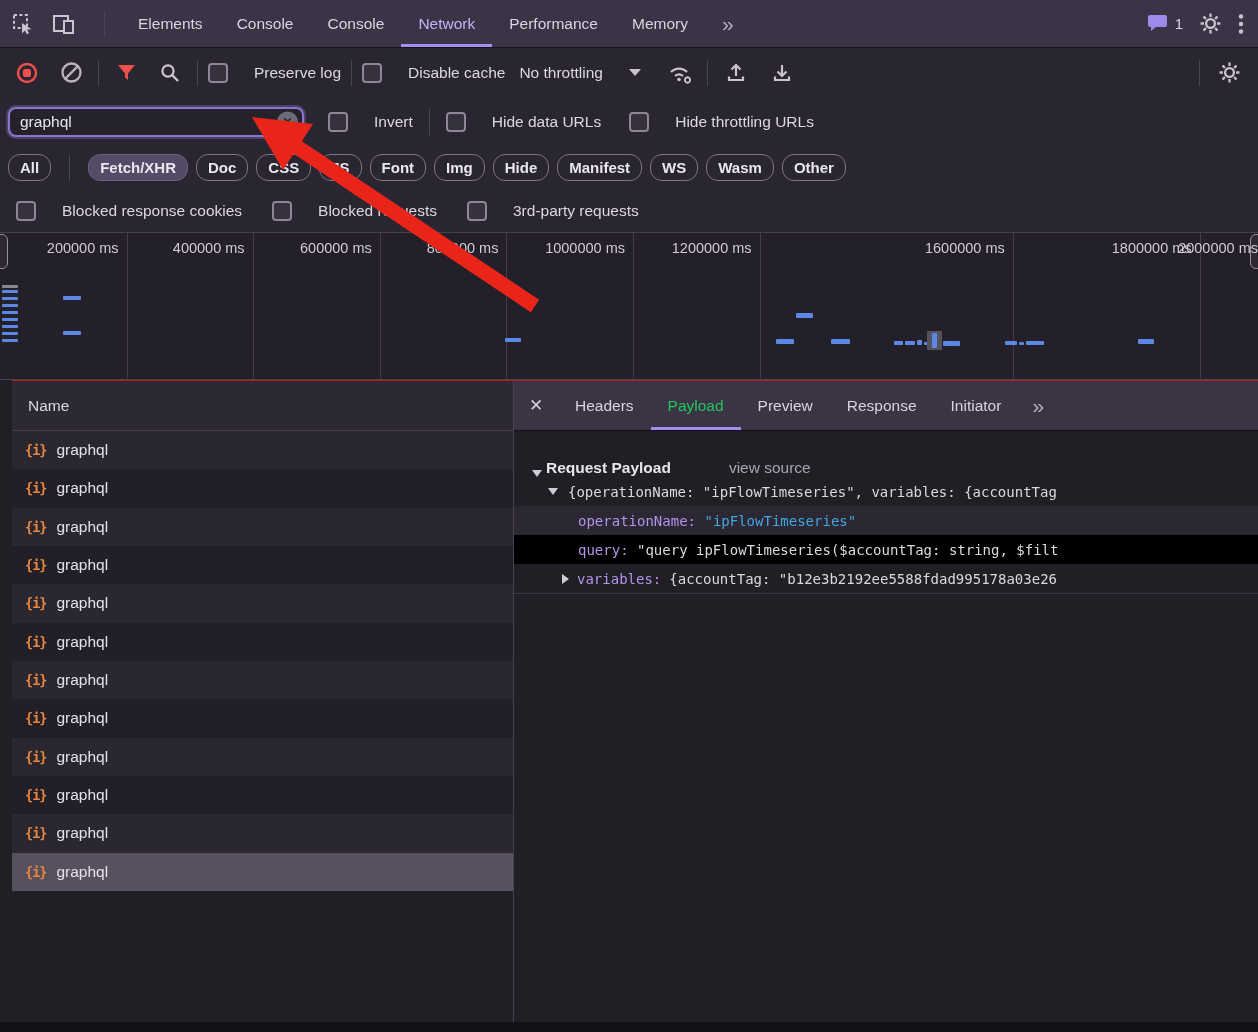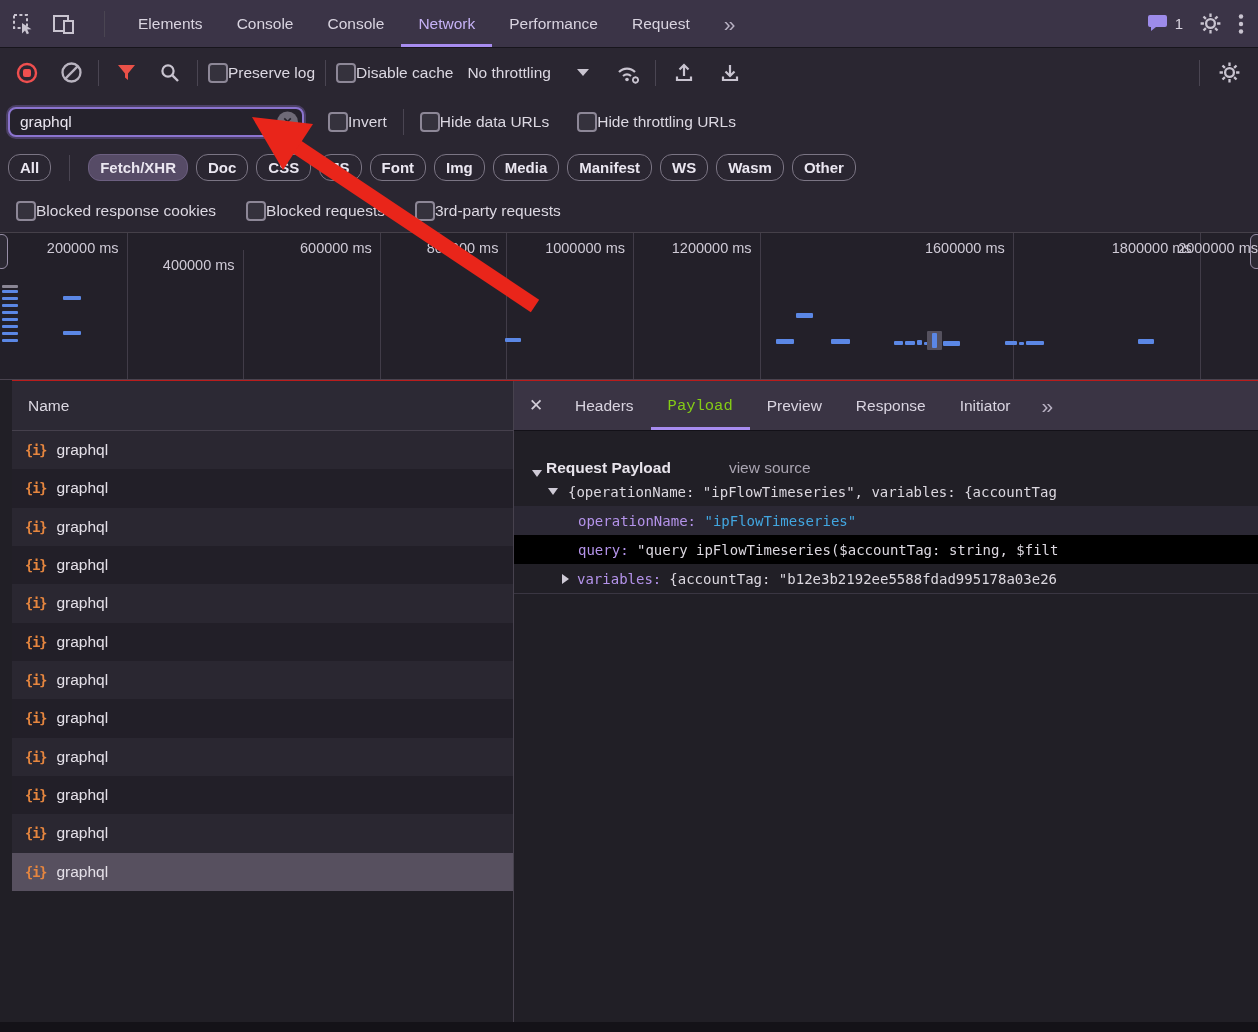--- a/index.html
+++ b/index.html
@@ -13,21 +13,21 @@
   .tabbar .lead{display:flex;align-items:center;padding:0 6px 0 12px;gap:18px;}
   .tabs{display:flex;align-items:stretch;}
   .tab{display:flex;align-items:center;padding:0 17px;font-size:15.5px;color:#d9d4e0;cursor:default;}
   .tab.active{color:#c6b2f6;box-shadow:inset 0 -3px 0 #a78cf0;}
   .tab-right{margin-left:auto;display:flex;align-items:center;gap:16px;padding-right:14px;}
   .issues{display:flex;align-items:center;gap:7px;font-size:15px;color:#d9d4e0;}
 
   
   .toolbar{height:49px;background:#2a2631;display:flex;align-items:center;padding:0 10px;}
   .toolbar .gap{width:10px;flex:none;}
-  .chkgrp{display:flex;align-items:center;gap:0;font-size:15.5px;color:#dcd8e2;}
+  .chkgrp{display:flex;align-items:center;gap:26px;font-size:15.5px;color:#dcd8e2;}
   .cb{width:16px;height:16px;border:2px solid #8d8797;border-radius:4px;background:#35323d;flex:none;}
   .throttle{display:flex;align-items:center;gap:26px;font-size:15.5px;color:#dcd8e2;margin-left:14px;}
   .tri-down{width:0;height:0;border-left:6px solid transparent;border-right:6px solid transparent;border-top:7px solid #c9c4d0;}
   .spacer{flex:1;}
 
   
   .filterrow{height:49px;background:#2a2631;display:flex;align-items:center;padding:0 8px;}
   .filter-box{position:relative;width:296px;height:30px;flex:none;}
   .filter-input{width:100%;height:100%;box-sizing:border-box;background:#25222c;border:2px solid #8b74cf;
     box-shadow:0 0 0 2px rgba(139,116,207,.35);border-radius:8px;color:#e9e5ef;font-size:15.5px;
@@ -59,21 +59,21 @@
   .req-row.odd{background:#2a2731;}
   .req-row.even{background:#221f28;}
   .req-row.selected{background:#57505f;}
   .json-ico{font-family:"DejaVu Sans Mono",monospace;font-weight:bold;font-size:13.5px;color:#e6863f;letter-spacing:-1px;flex:none;}
 
   
   .panel-details{flex:1;min-width:0;display:flex;flex-direction:column;background:#211f26;}
   .dtabbar{height:49px;flex:none;background:#3a3444;display:flex;align-items:stretch;border-bottom:1px solid #131118;}
   .close-x{width:44px;display:flex;align-items:center;justify-content:center;font-size:17px;color:#d2cdd8;}
   .dtab{display:flex;align-items:center;padding:0 17px;font-size:15.5px;color:#d9d4e0;}
-  .dtab.active{color:#84cc16;box-shadow:inset 0 -3px 0 #a78cf0;font-family:Liberation Mono, monospace;}
+  .dtab.active{color:#22c55e;box-shadow:inset 0 -3px 0 #a78cf0;}
   .dchevron{display:flex;align-items:center;padding:0 14px;font-size:21px;color:#b9b2c4;}
   .chevron2{font-size:21px;color:#b9b2c4;line-height:1;}
 
   .payload{flex:1;overflow:hidden;}
   .sec{display:flex;align-items:flex-end;height:36px;margin-top:10px;padding-left:18px;font-size:15.5px;}
   .sec-title{font-weight:bold;color:#e8e4ec;margin-left:4px;}
   .view-src{margin-left:58px;color:#a9a4b1;}
   .tri{width:0;height:0;flex:none;}
   .tri.down{border-left:5px solid transparent;border-right:5px solid transparent;border-top:7px solid #cfcad6;}
   .tri.right{border-top:5px solid transparent;border-bottom:5px solid transparent;border-left:7px solid #cfcad6;}
@@ -111,21 +111,21 @@
           </svg>
       </span>
       <span class="vdiv"></span>
     </div>
     <div class="tabs" id="tabs">
         <span class="tab">Elements</span>
         <span class="tab">Console</span>
         <span class="tab">Console</span>
         <span class="tab active">Network</span>
         <span class="tab">Performance</span>
-        <span class="tab">Request</span>
+        <span class="tab">Memory</span>
         <span class="tab chevron2">»</span>
       </div>
     <div class="tab-right">
       <span class="issues">
         <svg width="20" height="19" viewBox="0 0 20 19">
             <path d="M2,1 h15 a2,2 0 0 1 2,2 v8 a2,2 0 0 1 -2,2 h-9 l-5,4 v-4 h-1 a2,2 0 0 1 -2,-2 v-8 a2,2 0 0 1 2,-2 z" fill="#9d8bea"></path>
           </svg>
         <span>1</span>
       </span>
       <span class="icon-btn">
@@ -258,21 +258,21 @@
 
   <div class="chiprow" id="chips">
       <span class="chip">All</span>
       <span class="vdiv"></span>
       <span class="chip active">Fetch/XHR</span>
       <span class="chip">Doc</span>
       <span class="chip">CSS</span>
       <span class="chip">JS</span>
       <span class="chip">Font</span>
       <span class="chip">Img</span>
-      <span class="chip">Media</span>
+      <span class="chip">Hide</span>
       <span class="chip">Manifest</span>
       <span class="chip">WS</span>
       <span class="chip">Wasm</span>
       <span class="chip">Other</span>
     </div>
 
   <div class="checkrow" id="fchecks">
       <span class="chkgrp">
         <span class="cb"></span>
         <span>Blocked response cookies</span>
@@ -286,21 +286,21 @@
         <span>3rd-party requests</span>
       </span>
     </div>
 
   <div class="overview" id="overview">
     <div class="handle" style="left:-5px"></div>
     <div class="handle" style="right:-5px"></div>
   <div class="ov-col" style="left: 0px; width: 126.6px;">
         <span class="ov-label">200000 ms</span>
       </div>
-      <div class="ov-col" style="left: 116px; width: 126.6px; margin-top: 17px;">
+      <div class="ov-col" style="left: 126px; width: 126.6px;">
         <span class="ov-label">400000 ms</span>
       </div>
       <div class="ov-col" style="left: 253.2px; width: 126.6px;">
         <span class="ov-label">600000 ms</span>
       </div>
       <div class="ov-col" style="left: 379.8px; width: 126.6px;">
         <span class="ov-label">800000 ms</span>
       </div>
       <div class="ov-col" style="left: 506.4px; width: 126.6px;">
         <span class="ov-label">1000000 ms</span>

